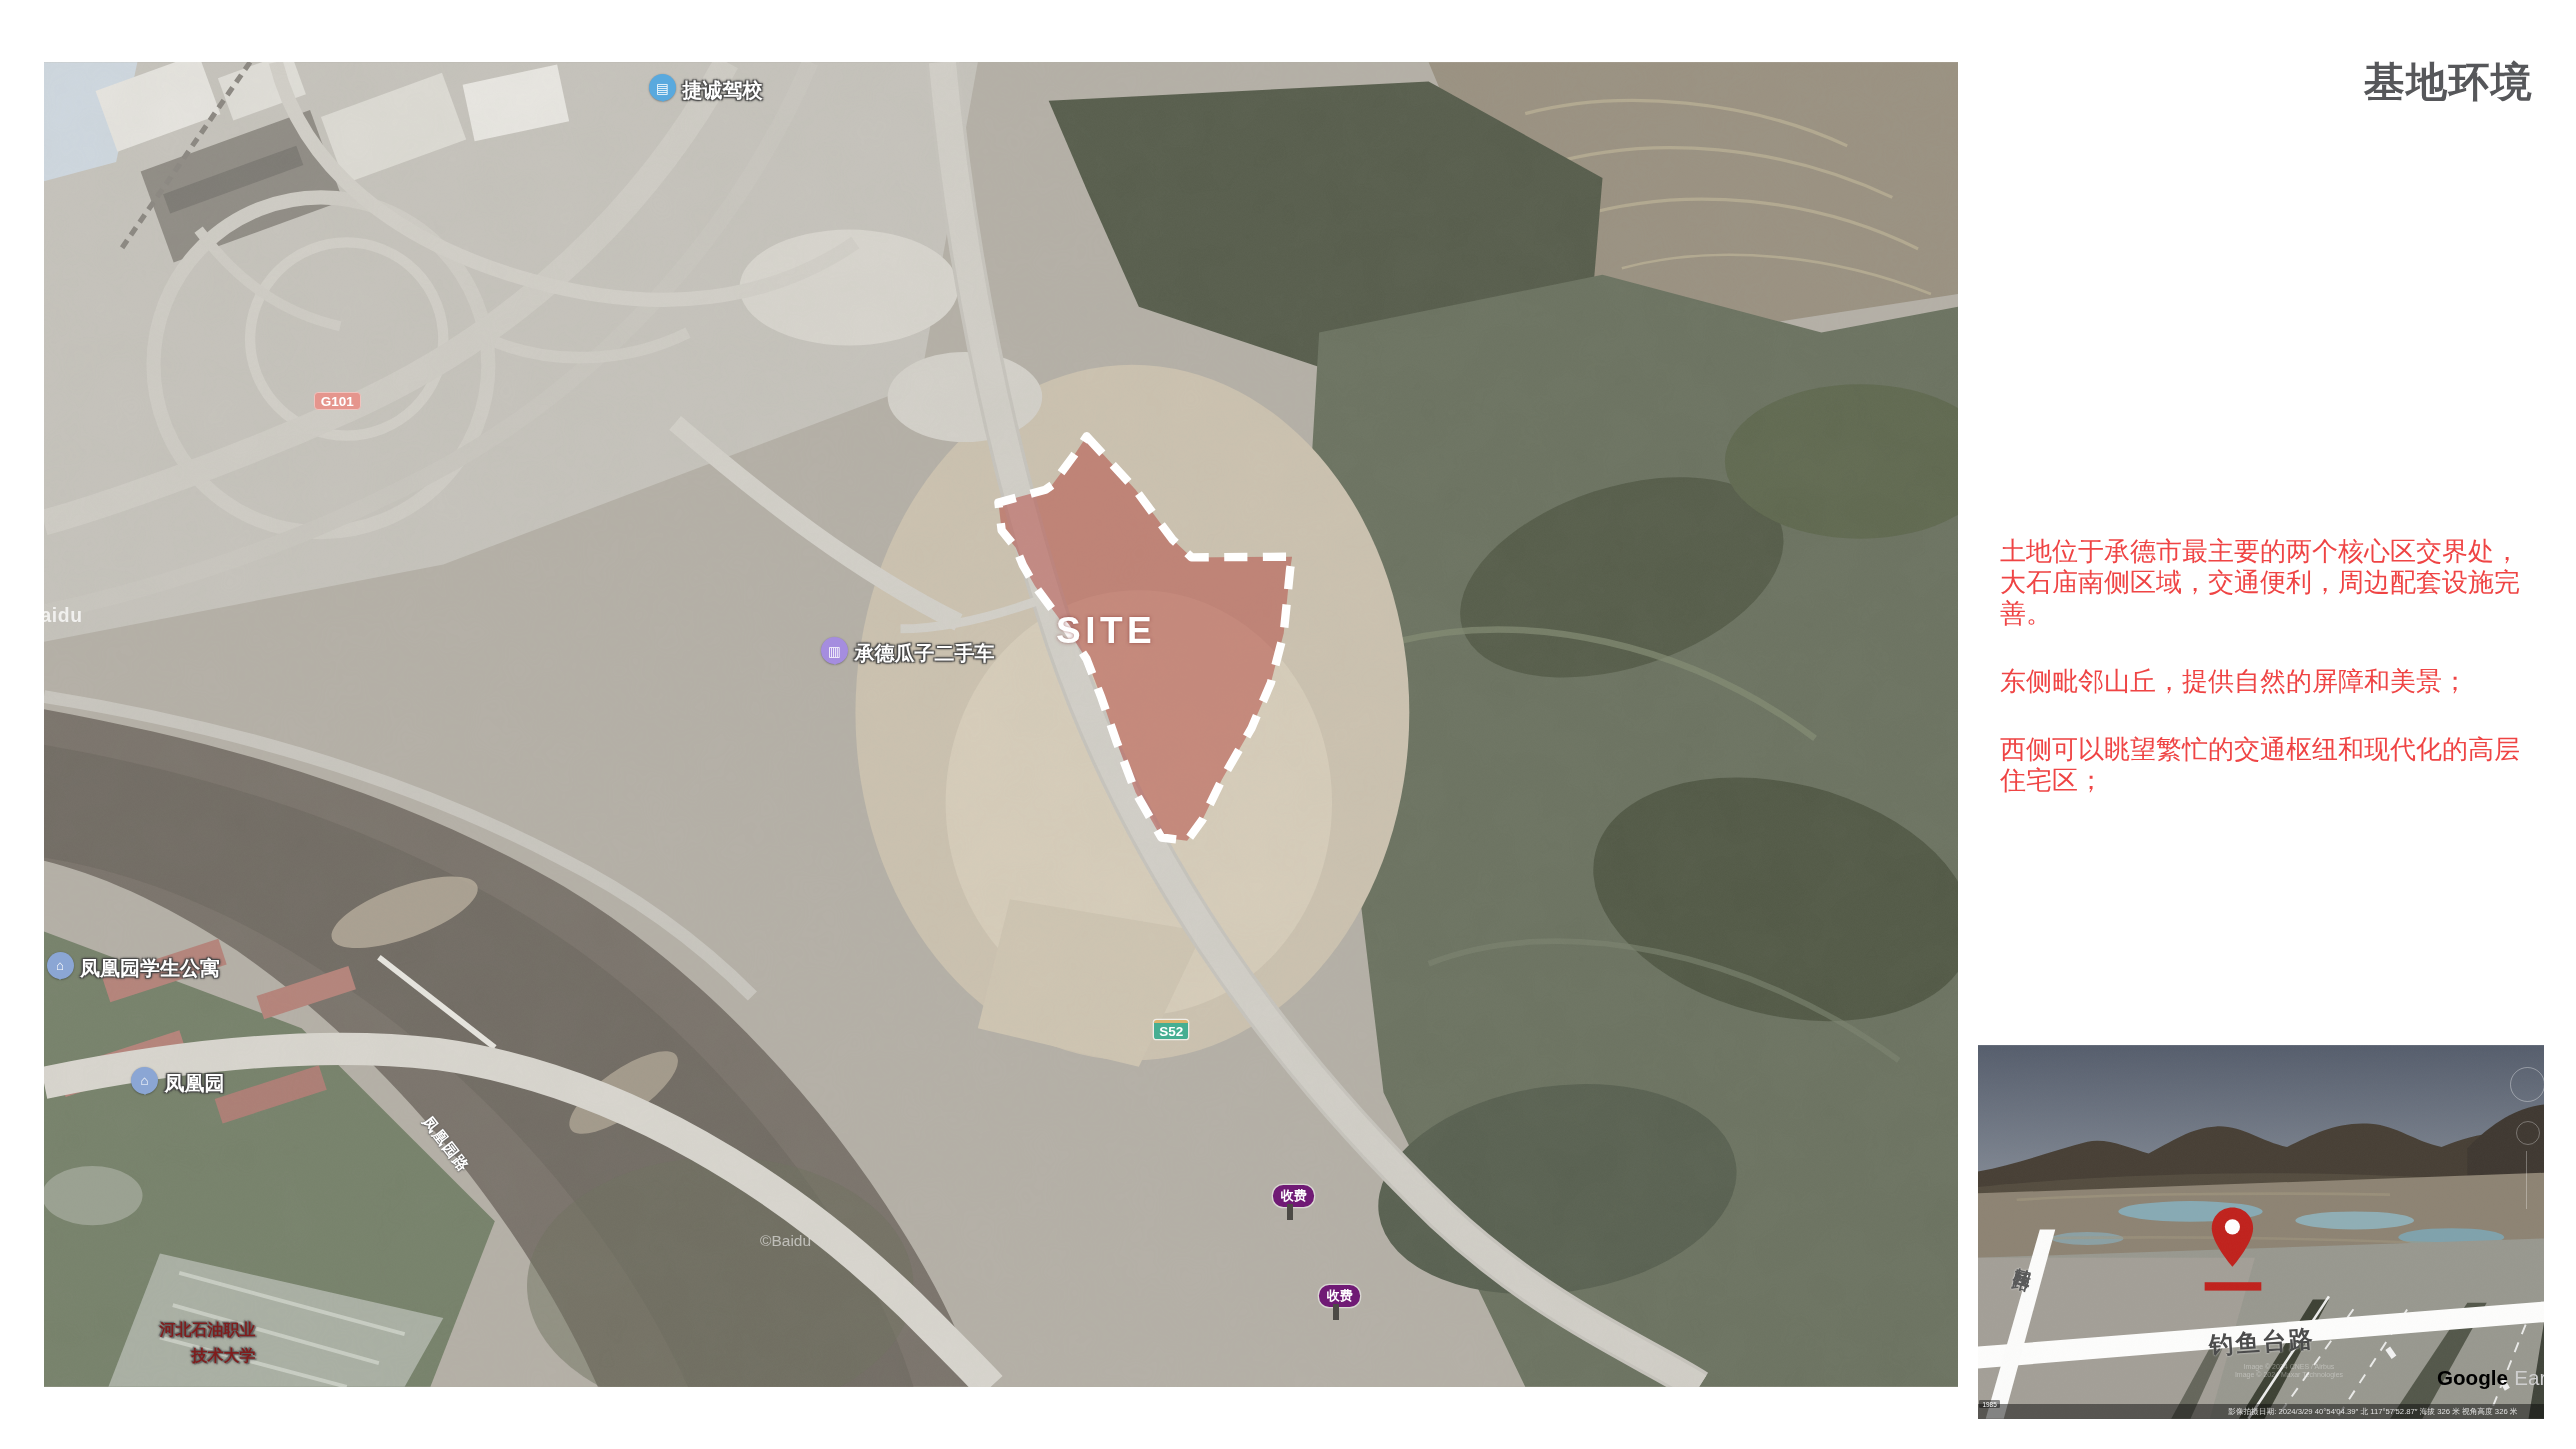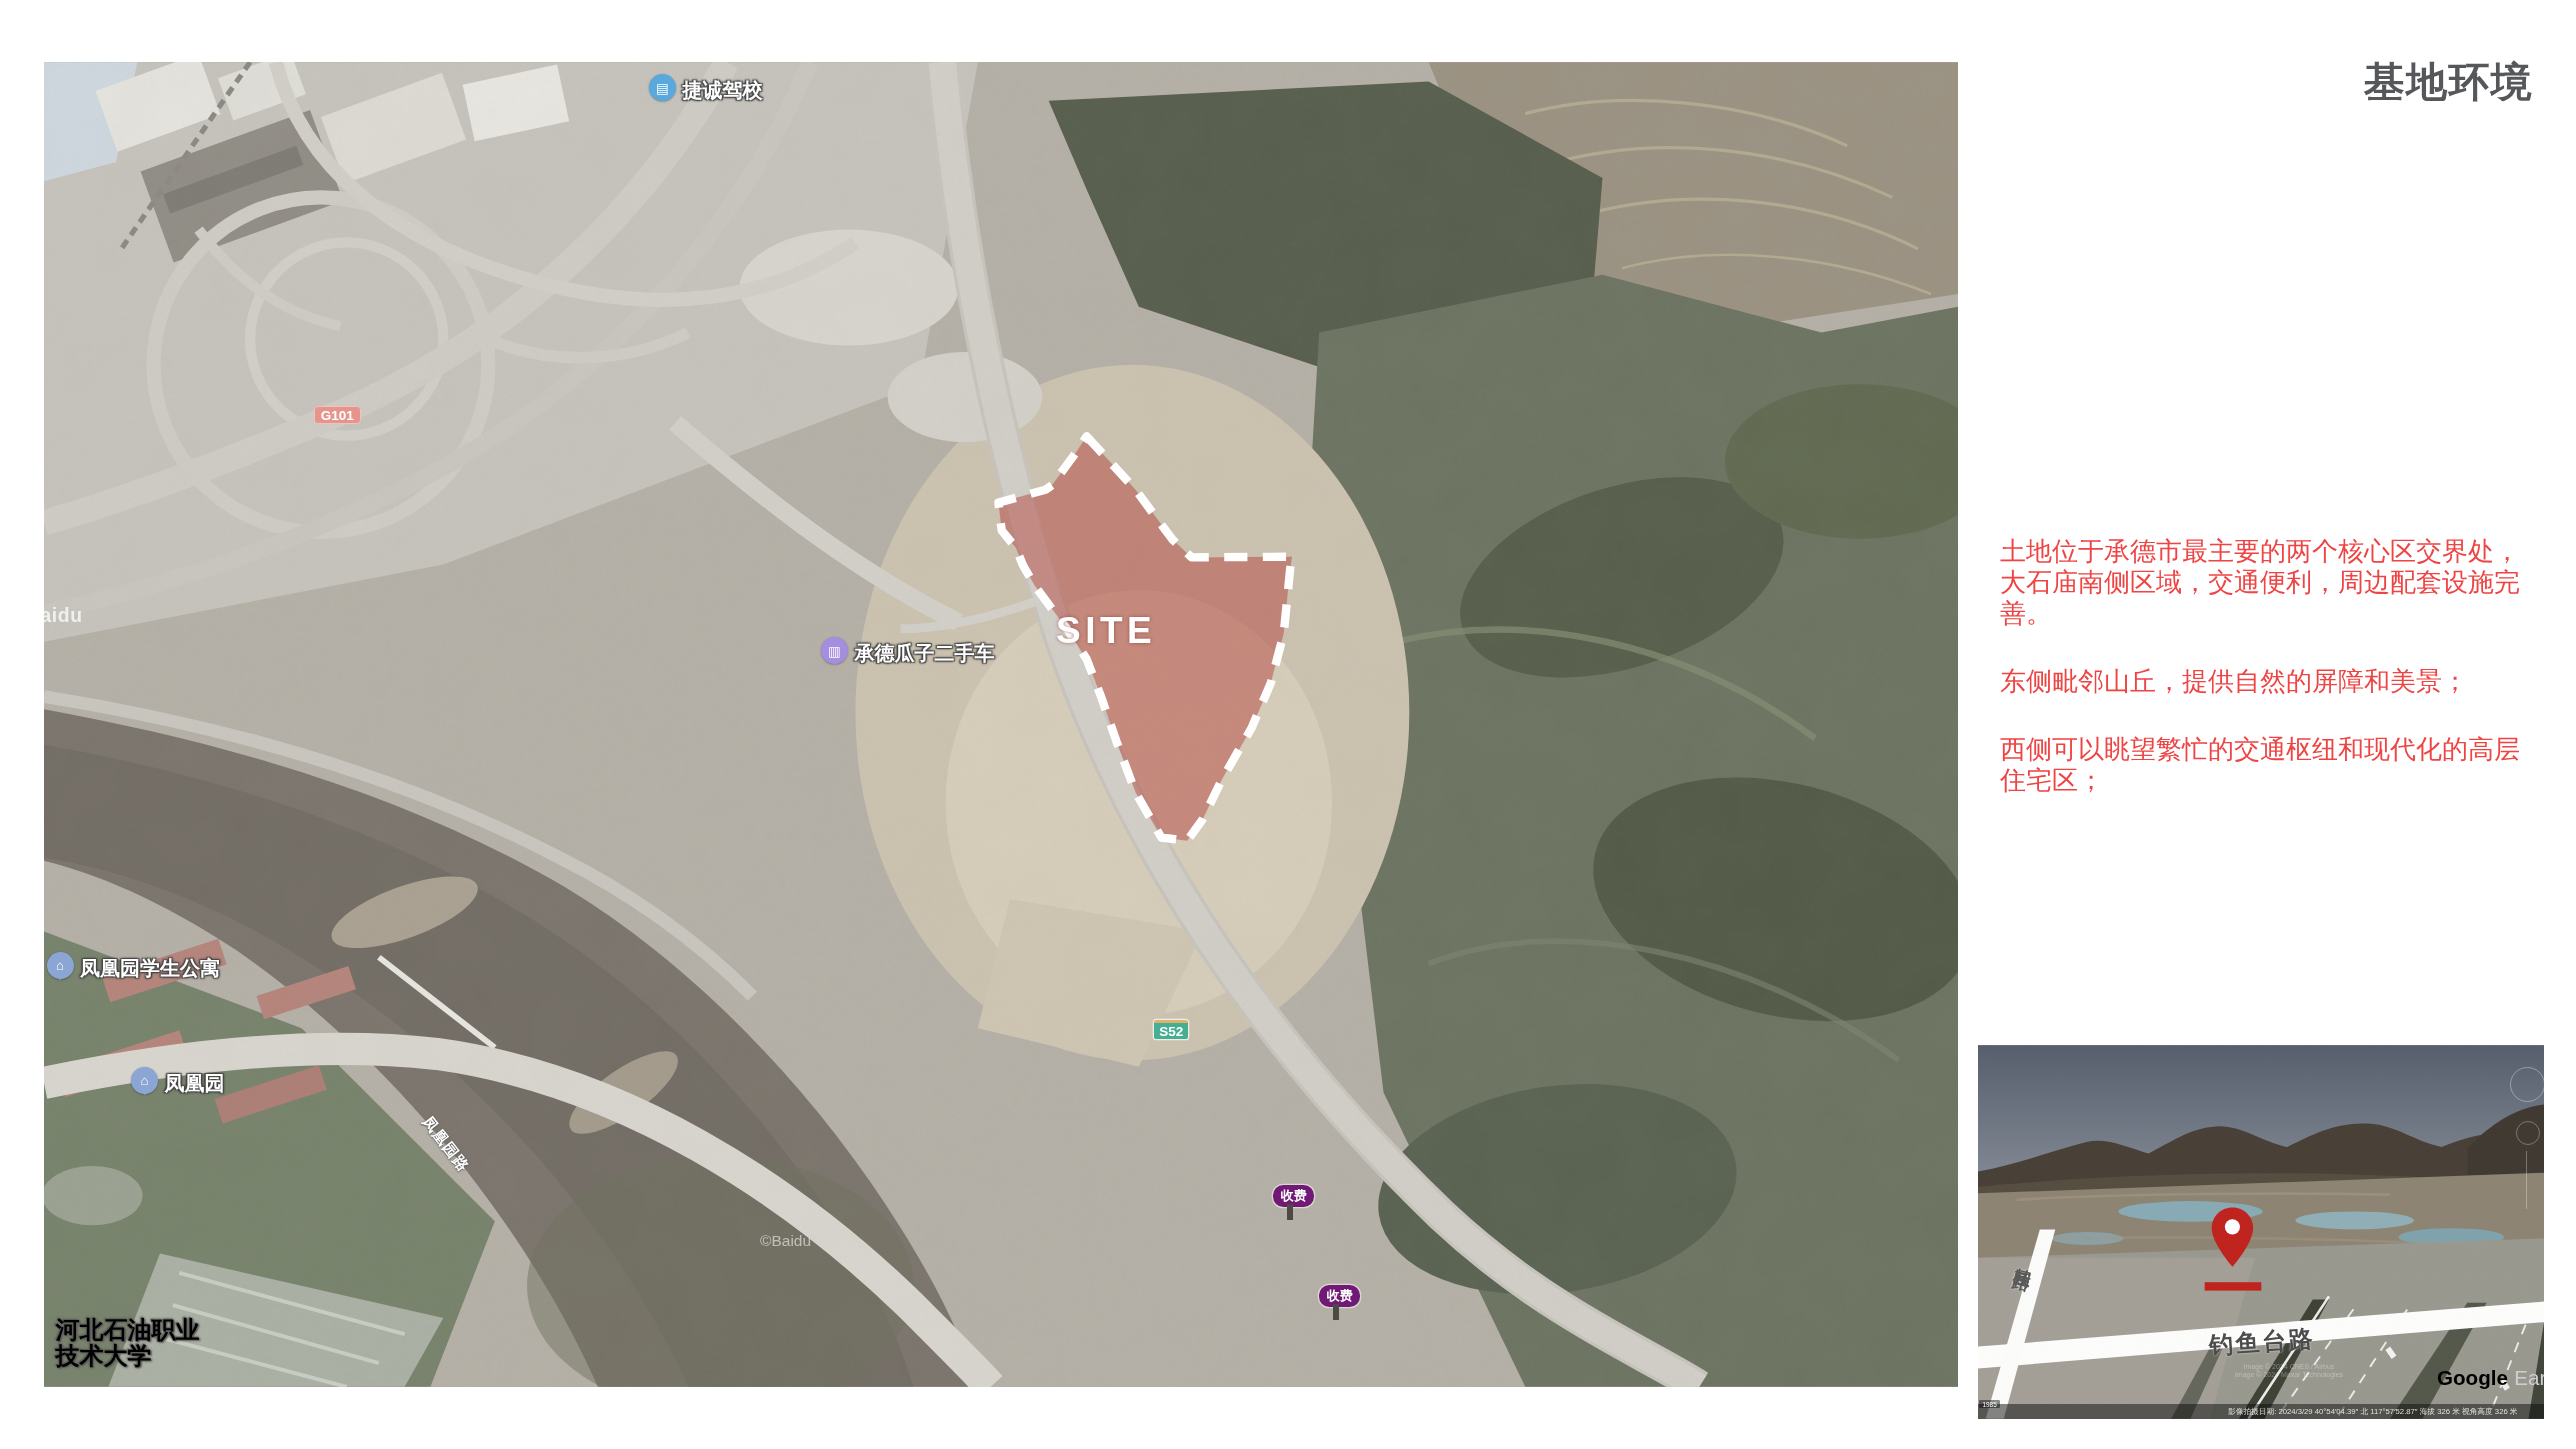--- a/index.html
+++ b/index.html
@@ -16,21 +16,21 @@
   .map-panel svg{position:absolute;left:0;top:0;}
 
   .poi{position:absolute;display:flex;align-items:flex-start;}
   .poi-pin{width:27px;height:27px;border-radius:50%;position:relative;display:flex;align-items:center;justify-content:center;color:#fff;font-size:13.5px;box-shadow:0 0.6px 1.9px rgba(0,0,0,.35);flex:none;}
   .poi-pin::after{content:"";position:absolute;left:50%;bottom:-5.8px;transform:translateX(-50%);border:5.2px solid transparent;border-top:7px solid inherit;border-top-color:inherit;}
   .pin-blue{background:#59a9de;border-top-color:#59a9de;}
   .pin-slate{background:#8ba6d4;border-top-color:#8ba6d4;}
   .pin-purple{background:#a58ddf;border-top-color:#a58ddf;}
   .poi-text{margin:2.6px 0 0 6.4px;color:#fff;font-size:20px;font-weight:bold;white-space:nowrap;
     text-shadow:0 0 2.6px rgba(70,70,70,.95),1.3px 1.3px 1.3px rgba(70,70,70,.9),-1.3px -1.3px 1.3px rgba(70,70,70,.9),1.3px -1.3px 1.3px rgba(70,70,70,.9),-1.3px 1.3px 1.3px rgba(70,70,70,.9);}
-  .uni-label{color:#000000;font-size:24px;font-weight:bold;text-align:left;line-height:26px;
+  .uni-label{color:#7f1d1d;font-size:16px;font-weight:bold;text-align:right;line-height:26px;
     text-shadow:0 0 2.6px rgba(90,90,90,.95),1.3px 1.3px 1.3px rgba(90,90,90,.9),-1.3px -1.3px 1.3px rgba(90,90,90,.9);}
   .road-diag{color:#fff;font-size:15px;font-weight:bold;letter-spacing:1.3px;transform:rotate(52deg);transform-origin:left top;
     text-shadow:0 0 1.9px rgba(90,90,90,.95),0.6px 0.6px 1.3px rgba(90,90,90,.9);}
 
   .badge{position:absolute;color:#fff;font-weight:bold;text-align:center;}
   .badge-g{background:#e5958d;border:1.3px solid #f0c3be;border-radius:3.9px;font-size:13.5px;padding:0.6px 5.8px;}
   .badge-s{background:#46ae92;border-top:3.2px solid #dcb26d;border-radius:2.6px;font-size:13.5px;padding:0.6px 5.2px;box-shadow:0 0 0 1.3px rgba(255,255,255,.7);}
   .badge-toll{background:#701a75;border-radius:10.3px;font-size:13px;padding:1.9px 7.7px;box-shadow:0 0 0 1.3px rgba(255,255,255,.5);}
   .toll-stem{position:absolute;left:14px;top:19.3px;width:5.8px;height:15.5px;background:#4c4a45;}
 
@@ -159,21 +159,21 @@
   <div class="poi" style="left:87px;top:1005px;">
     <span class="poi-pin pin-slate">⌂</span>
     <span class="poi-text">凤凰园</span>
   </div>
   <div class="abs" style="left:11.6px;top:1255px;width:200px;">
     <div class="uni-label">河北石油职业</div>
     <div class="uni-label">技术大学</div>
   </div>
   <div class="abs road-diag" style="left:389px;top:1051px;">凤凰园路</div>
 
-  <div class="badge badge-g" style="left:270px;top:344px;">G101</div>
+  <div class="badge badge-g" style="left:270px;top:330px;">G101</div>
   <div class="badge badge-s" style="left:1110px;top:958px;">S52</div>
   <div class="badge badge-toll" style="left:1229px;top:1123px;">
     <span>收费</span>
     <span class="toll-stem"></span>
   </div>
   <div class="badge badge-toll" style="left:1275px;top:1223px;">
     <span>收费</span>
     <span class="toll-stem"></span>
   </div>
 

